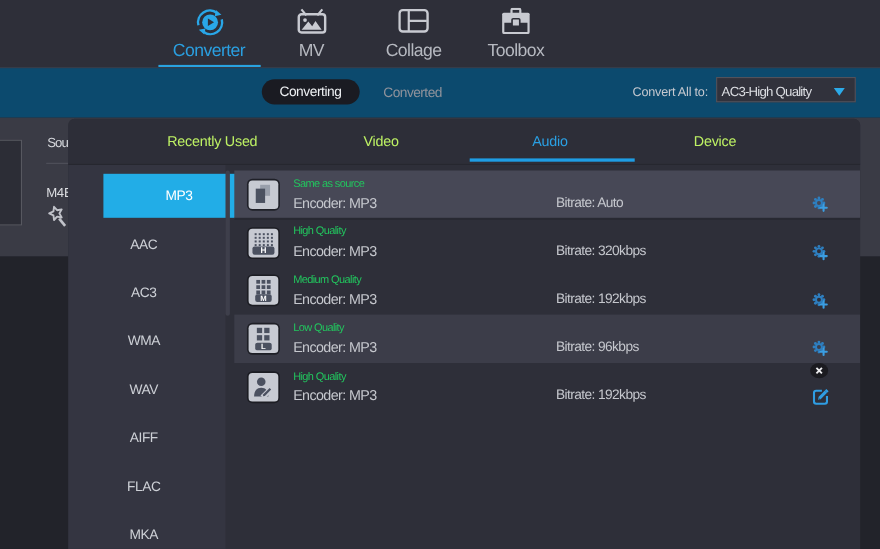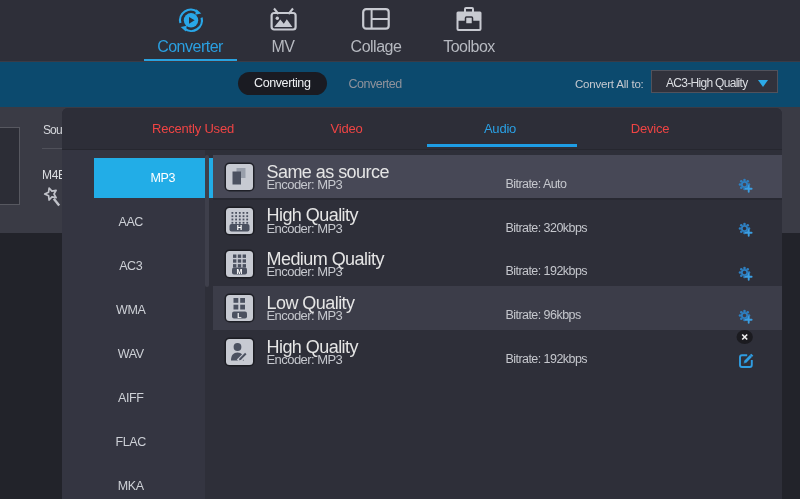--- a/index.html
+++ b/index.html
@@ -13,45 +13,45 @@
   .navlab { position:absolute; top:38px; width:120px; text-align:center; font-size:16px; letter-spacing:-0.5px; color:#b6b9c0; }
   #conv-underline { position:absolute; left:144px; top:59px; width:93px; height:2px; background:#29a3e0; }
 
   
   #bar2 { left:0; top:61px; width:800px; height:46px; background:#0c4a6e; border-top:1px solid #3a3b46; }
   #pill { position:absolute; left:238px; top:9.5px; width:88.5px; height:23px; border-radius:11.5px; background:#1a1b22;
     color:#eef0f3; font-size:12.5px; letter-spacing:-0.4px; text-align:center; line-height:23px; }
   #converted { position:absolute; left:348.5px; top:10.5px; width:100px; height:23px; color:#8f929b; font-size:12.5px; letter-spacing:-0.5px; line-height:23px; }
   #cvlabel { position:absolute; left:575px; top:10px; height:24px; color:#c6c9d0; font-size:11.5px; letter-spacing:-0.2px; line-height:24px; }
   #dropdown { position:absolute; left:651px; top:7.7px; width:127px; height:23.5px; background:#31323c; border:1px solid #51525c;
-    color:#dcdee3; font-size:12px; letter-spacing:-0.7px; line-height:23px; padding-left:14px; padding-top:1.5px; }
+    color:#dcdee3; font-size:12px; letter-spacing:-0.7px; line-height:23px; padding-left:4px; padding-top:1.5px; }
   #ddarrow { position:absolute; left:758px; top:18px; width:0; height:0; border-left:5.5px solid transparent;
     border-right:5.5px solid transparent; border-top:7px solid #2caae8; }
 
   
   #strip { left:0; top:107px; width:800px; height:126px; background:#3a3b45; }
   #thumbbox { position:absolute; left:-15px; top:20px; width:35px; height:78px; border:1px solid #575860; background:#2c2d36; }
   #soutxt { position:absolute; left:43px; top:15.5px; font-size:12px; letter-spacing:-0.9px; color:#d5d7dc; }
   #souline { position:absolute; left:42px; top:41px; width:20px; height:1px; background:#50515a; }
   #m4btxt { position:absolute; left:42px; top:60.5px; font-size:12px; letter-spacing:-0.3px; color:#dcdee2; }
 
   
   #panel { left:61.5px; top:107.5px; width:720.5px; height:391.5px; background:#2e2f39; border-radius:6px 6px 0 0; overflow:hidden; }
   #tabbar { position:absolute; left:0; top:0; width:100%; height:42.5px; background:#2d2e38; border-bottom:1px solid #26272f; }
-  .ptab { position:absolute; top:0; height:42px; line-height:42px; text-align:center; font-size:13px; letter-spacing:-0.2px; color:#ef4444; width:160px; }
+  .ptab { position:absolute; top:0; height:42px; line-height:42px; text-align:center; font-size:13px; letter-spacing:-0.2px; color:#bef264; width:160px; }
   #audio-underline { position:absolute; left:365.5px; top:36.5px; width:150px; height:2.5px; background:#1e9de4; }
 
   #sidebar { position:absolute; left:0; top:42.5px; width:143.5px; height:349px; background:#343541; }
   .sitem { position:absolute; left:0; width:138.5px; height:40px; line-height:40px; text-align:center; font-size:12.5px; letter-spacing:-0.4px; color:#cdd0d6; }
   .sitem.sel { background:#22ade7; color:#ffffff;margin-left:32px; }
   #sthumb { position:absolute; left:143px; top:47.5px; width:4px; height:132px; background:#3e3f4b; border-radius:2px; }
 
   .row { position:absolute; left:151.5px; width:569px; height:43.7px; }
   .iconbox { position:absolute; left:13px; top:9px; width:27px; height:26px; border-radius:3.5px; background:#c7cad2; box-shadow:0 0 0 1.5px rgba(25,26,32,0.85); }
-  .rtitle { position:absolute; left:53.5px; top:6.8px; font-size:18px; letter-spacing:-0.55px; color:#e5e5e5; }
+  .rtitle { position:absolute; left:53.5px; top:6.8px; font-size:10px; letter-spacing:-0.55px; color:#22c55e; }
   .rsub { position:absolute; left:53.5px; top:22px; font-size:13px; letter-spacing:-0.55px; color:#c5c7cd;text-align:center; }
   .rbit { position:absolute; left:292.5px; top:22px; font-size:12.5px; letter-spacing:-0.55px; color:#c5c7cd; }
   .gear { position:absolute; left:524px; top:22.2px; }
 </style>
 </head>
 <body>
 <div id="stage">
 
   <div class="abs" id="topnav">
     <svg class="abs" style="left:177.5px;top:5.5px" width="26" height="29" viewBox="0 0 26 29">

